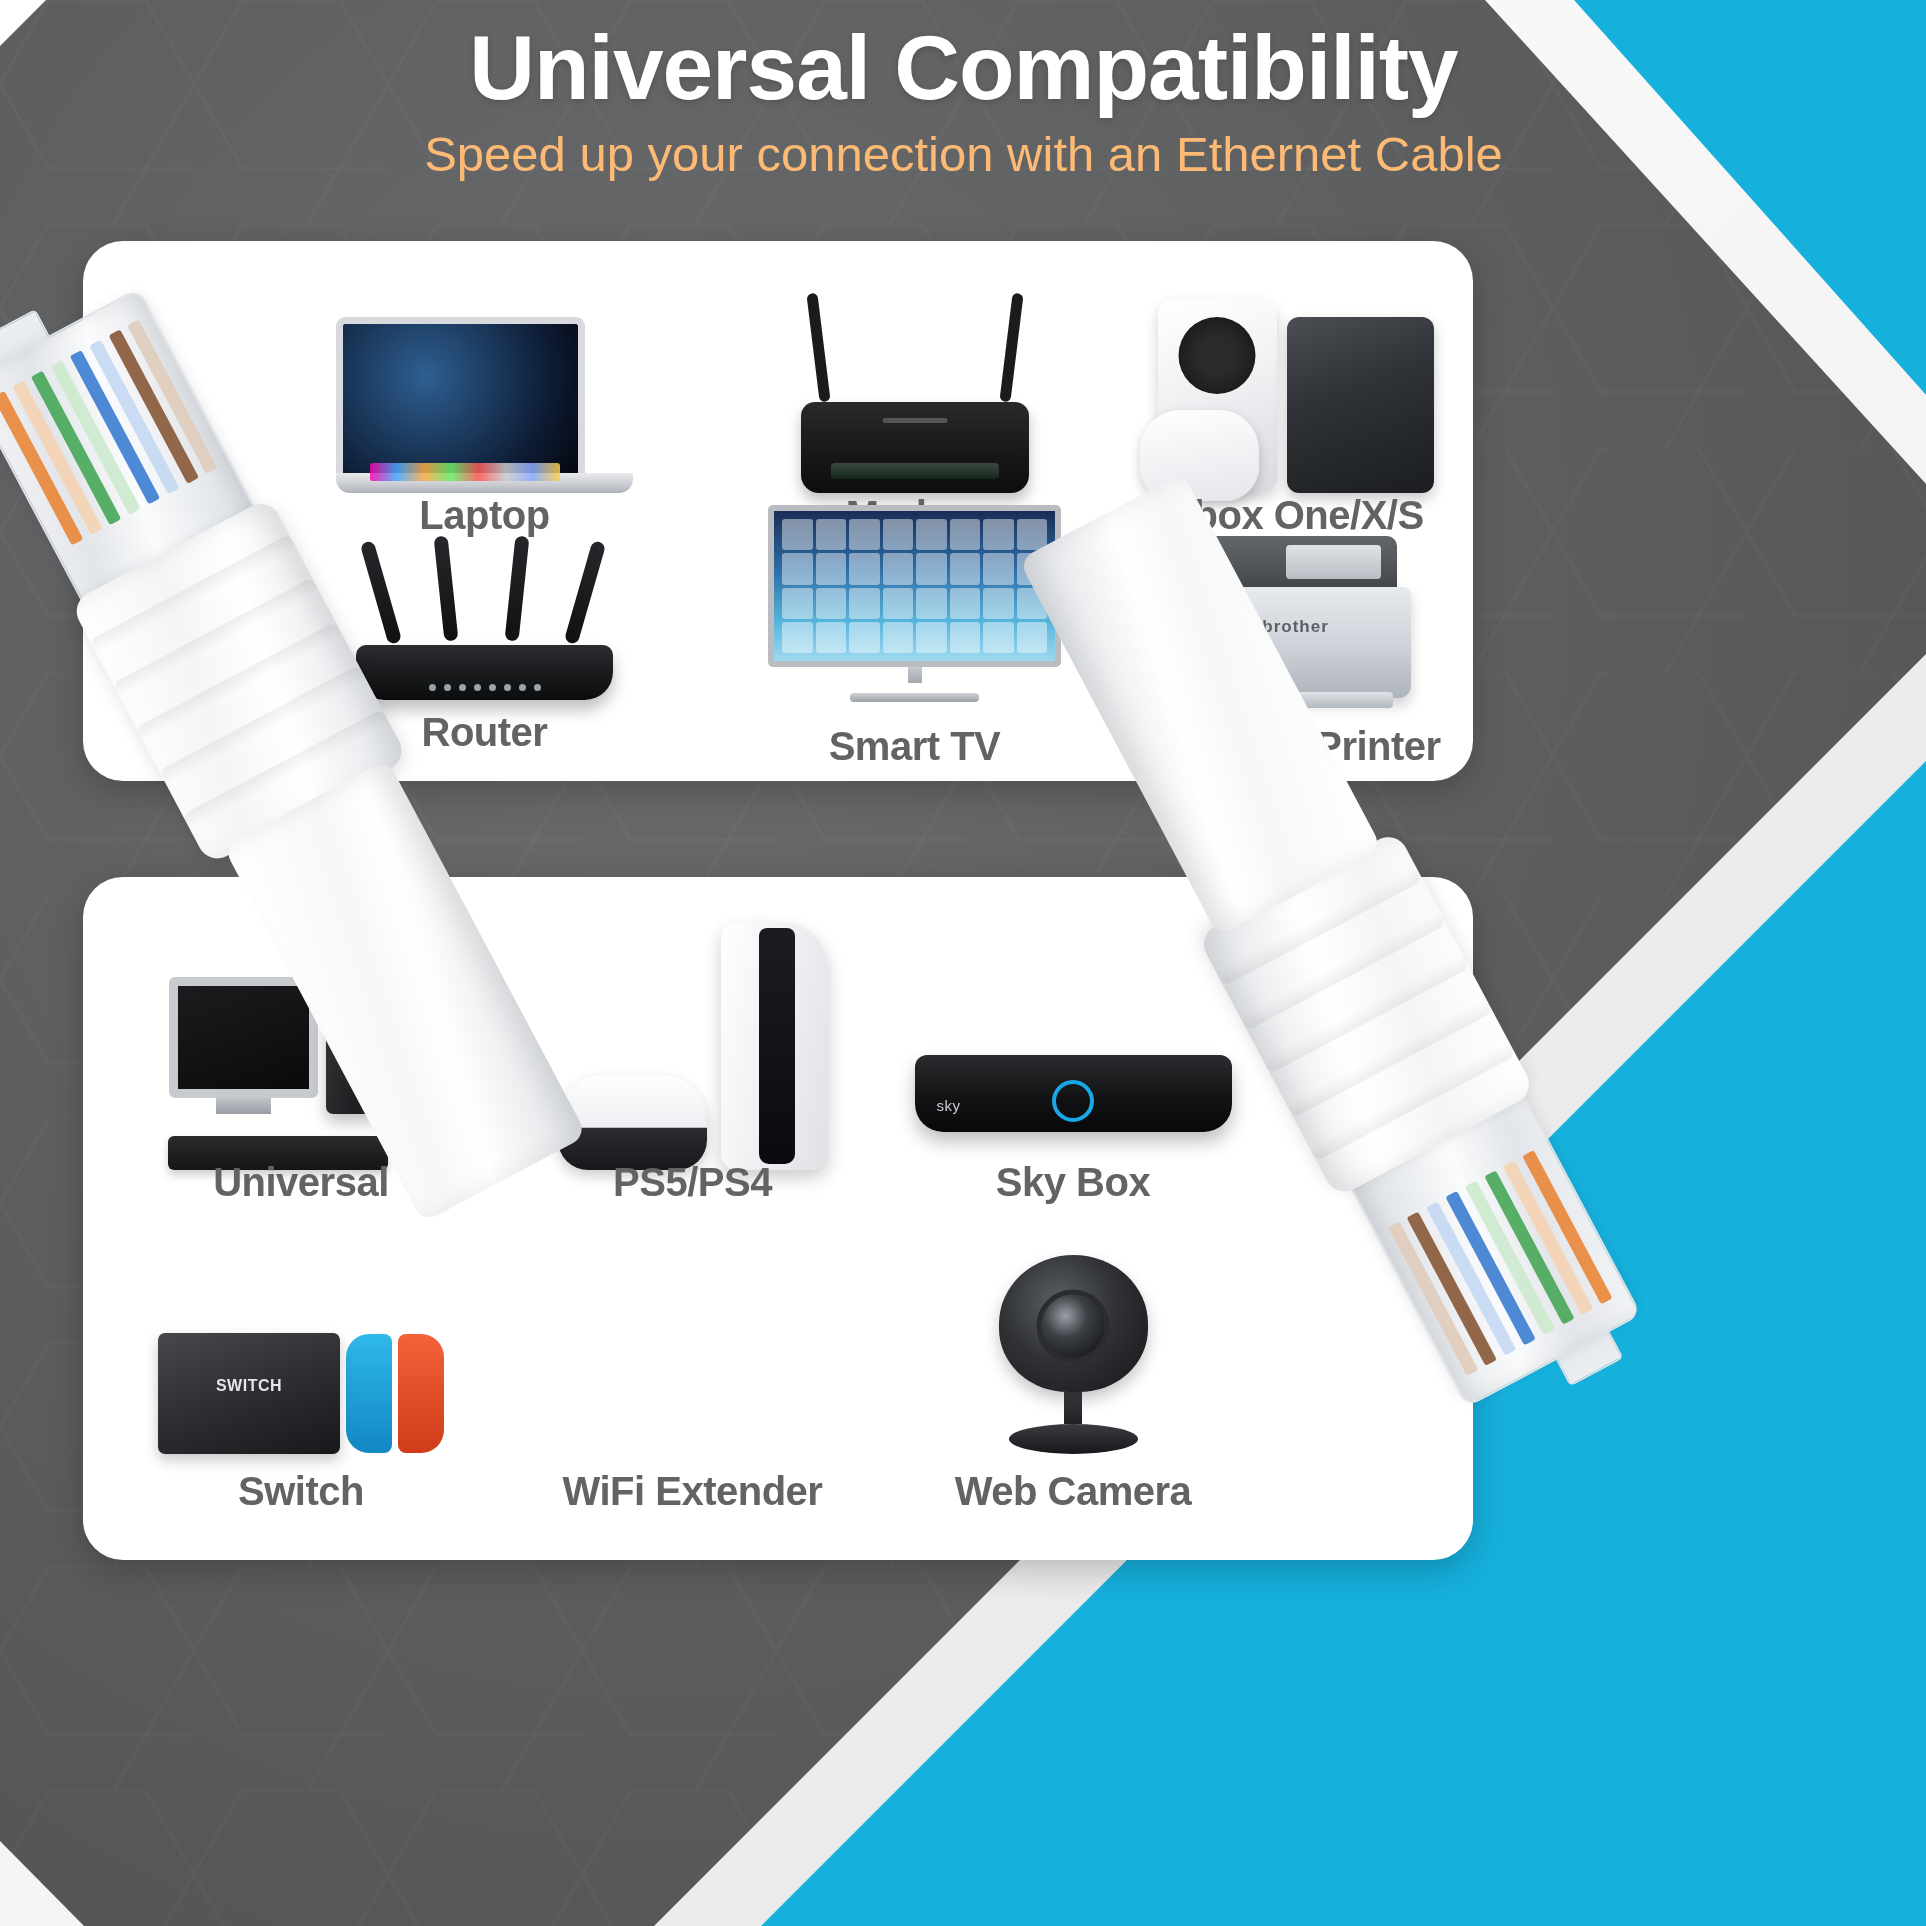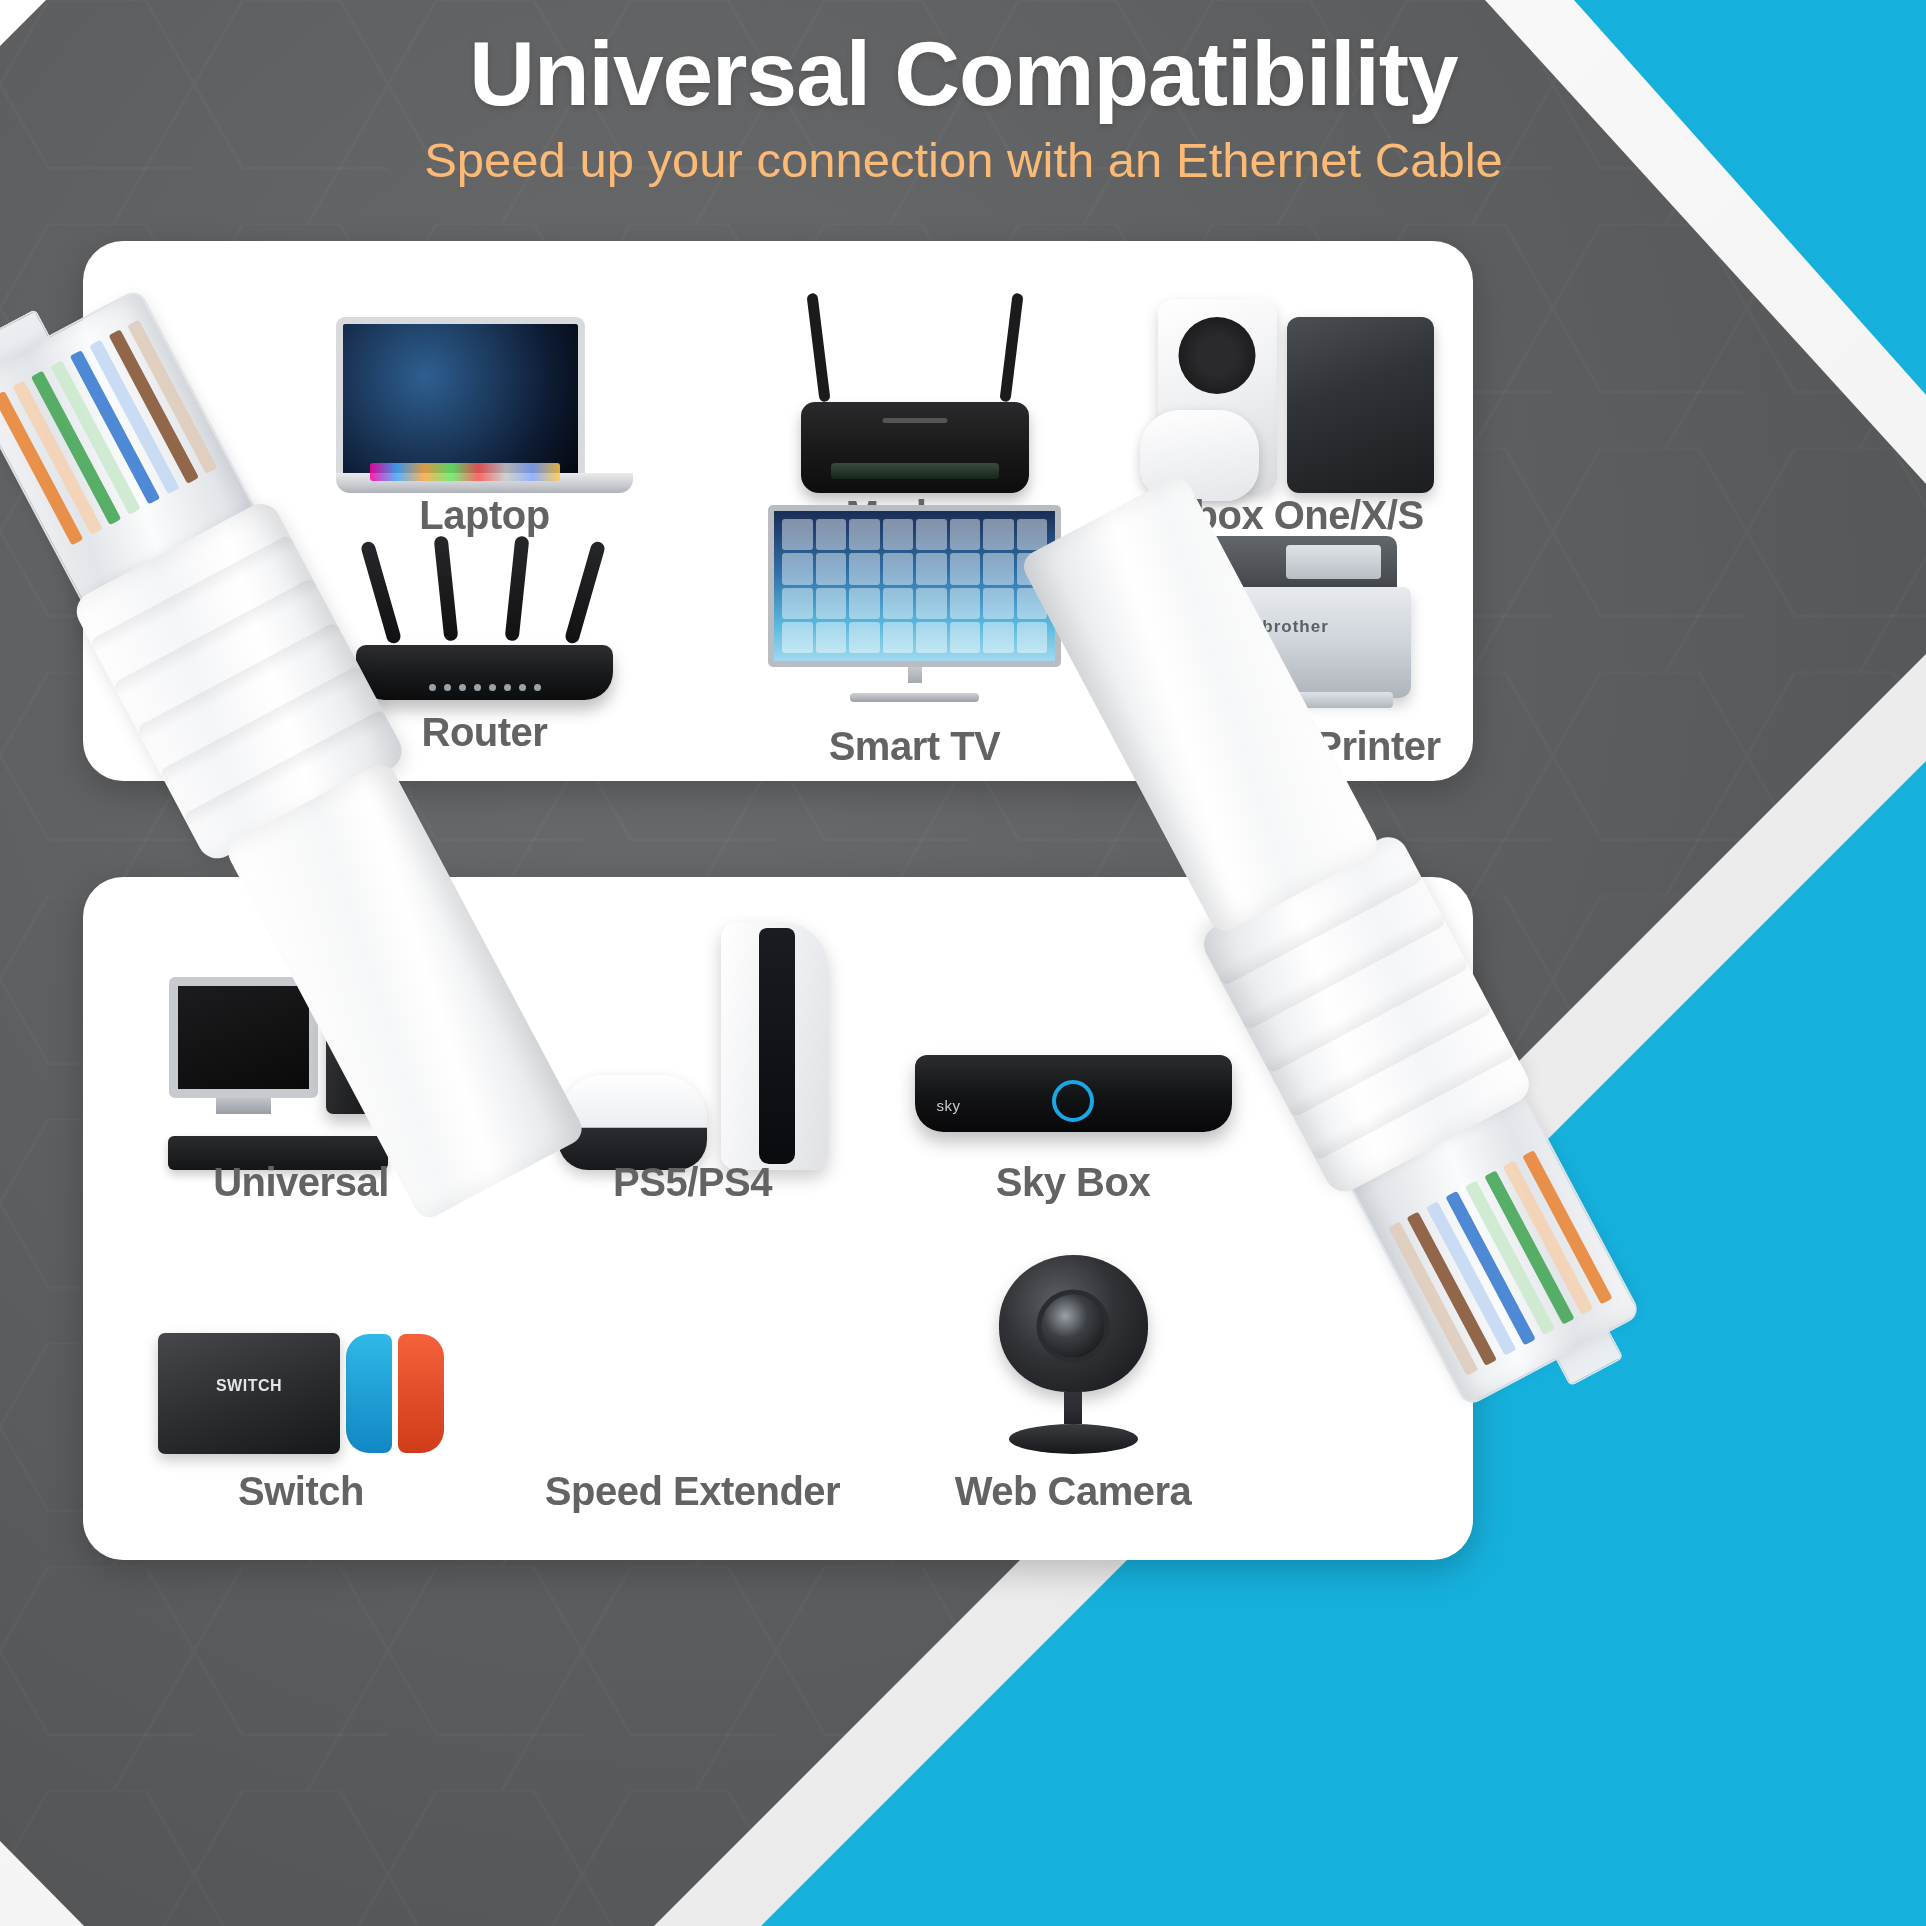--- a/index.html
+++ b/index.html
@@ -49,21 +49,21 @@
   
   .white-tl {
     position:absolute; inset:0;
     background:#ffffff;
     clip-path: polygon(0 0, 46px 0, 0 46px);
   }
 
   
   #header {
     position:absolute; top:0; left:0; width:1927px; height:220px;
-    z-index:3; text-align:center; padding-top:26px;
+    z-index:3; text-align:center; padding-top:20px;
   }
   #title {
     color:#ffffff; font-size:91px; font-weight:bold;
     letter-spacing:-1px; line-height:1.05;
     text-shadow:0 2px 6px rgba(0,0,0,.18);
   }
   #subtitle {
     color:#fdba74; font-size:49px; font-weight:400;
     margin-top:10px; letter-spacing:0px;
   }
@@ -505,21 +505,21 @@
         <div class="sw-joy-l"></div>
         <div class="sw-joy-r"></div>
       </div>
     </div>
   </div>
   <div class="cell" style="left:30px; top:592px; width:376px; height:55px;">
     <div class="cap">Switch</div>
   </div>
 
   <div class="cell" style="left:446px; top:592px; width:327px; height:55px;">
-    <div class="cap">Speed Extender</div>
+    <div class="cap">WiFi Extender</div>
   </div>
 
   <div class="cell" style="left:802px; top:345px; width:376px; height:248px;">
     <div class="thumb">
       <div class="art" style="margin-bottom:16px;">
         <div class="wc-head">
             <div class="wc-lens"></div>
           </div>
         <div class="wc-neck"></div>
         <div class="wc-base"></div>

